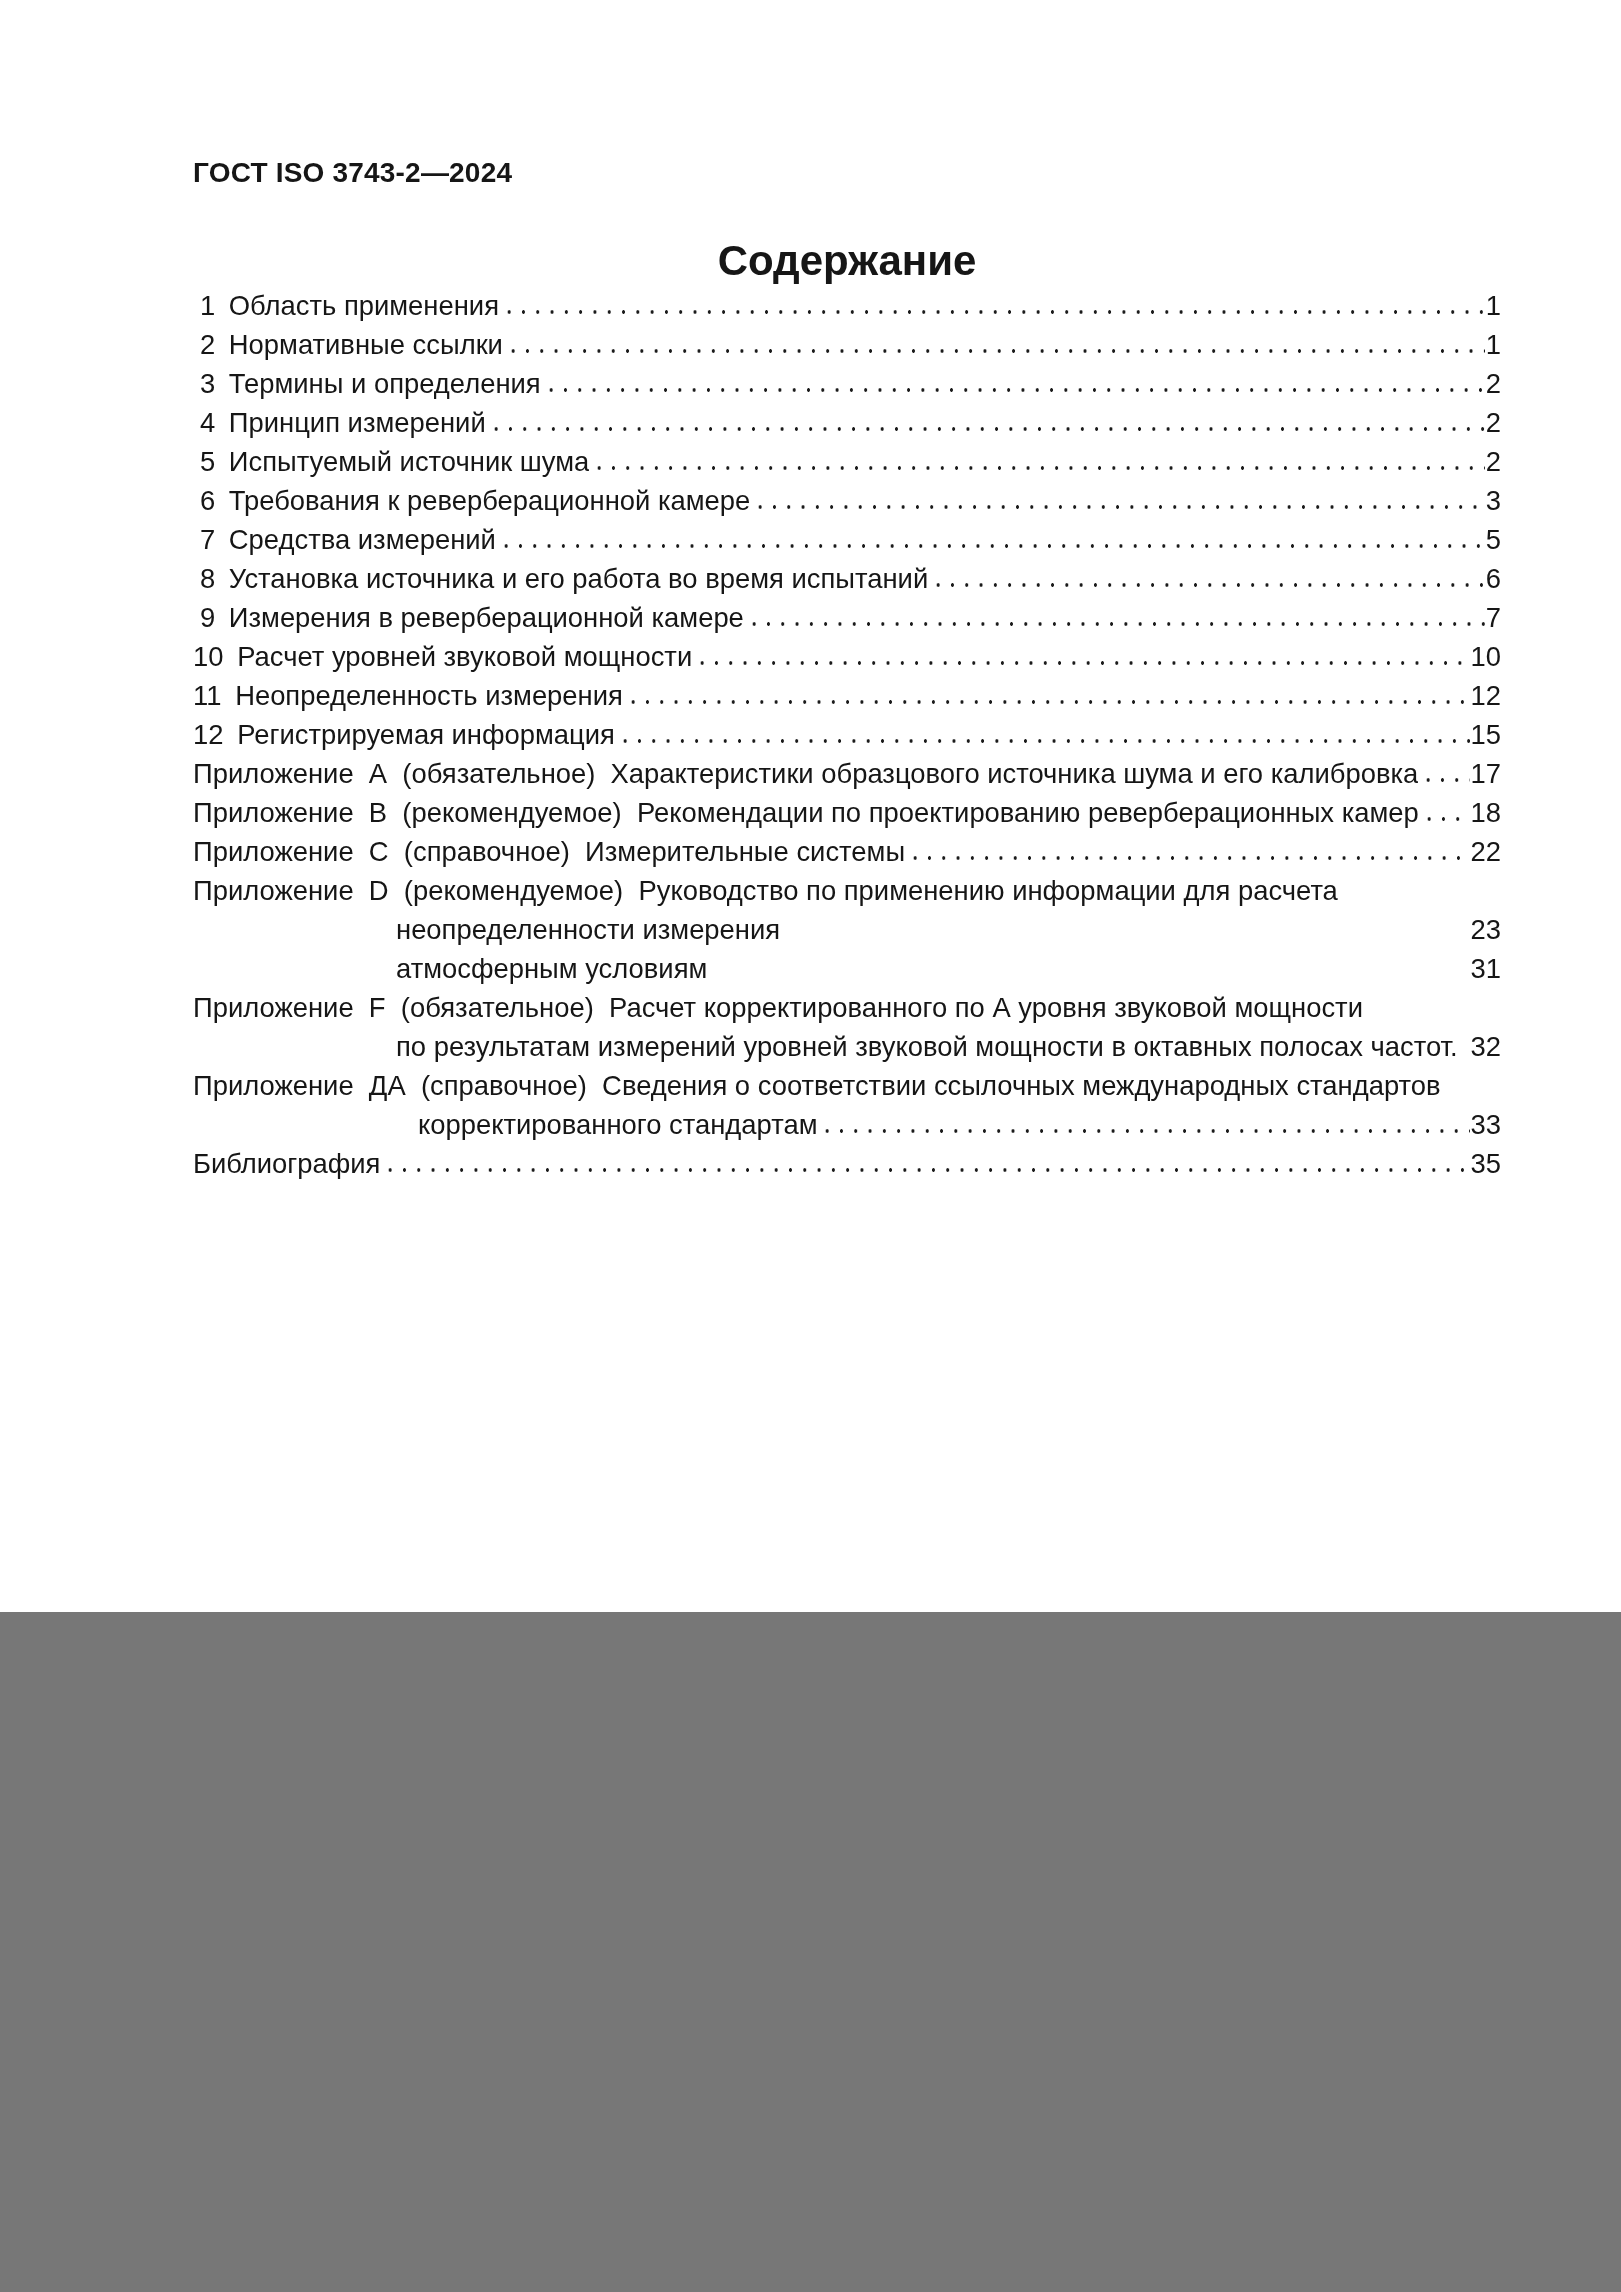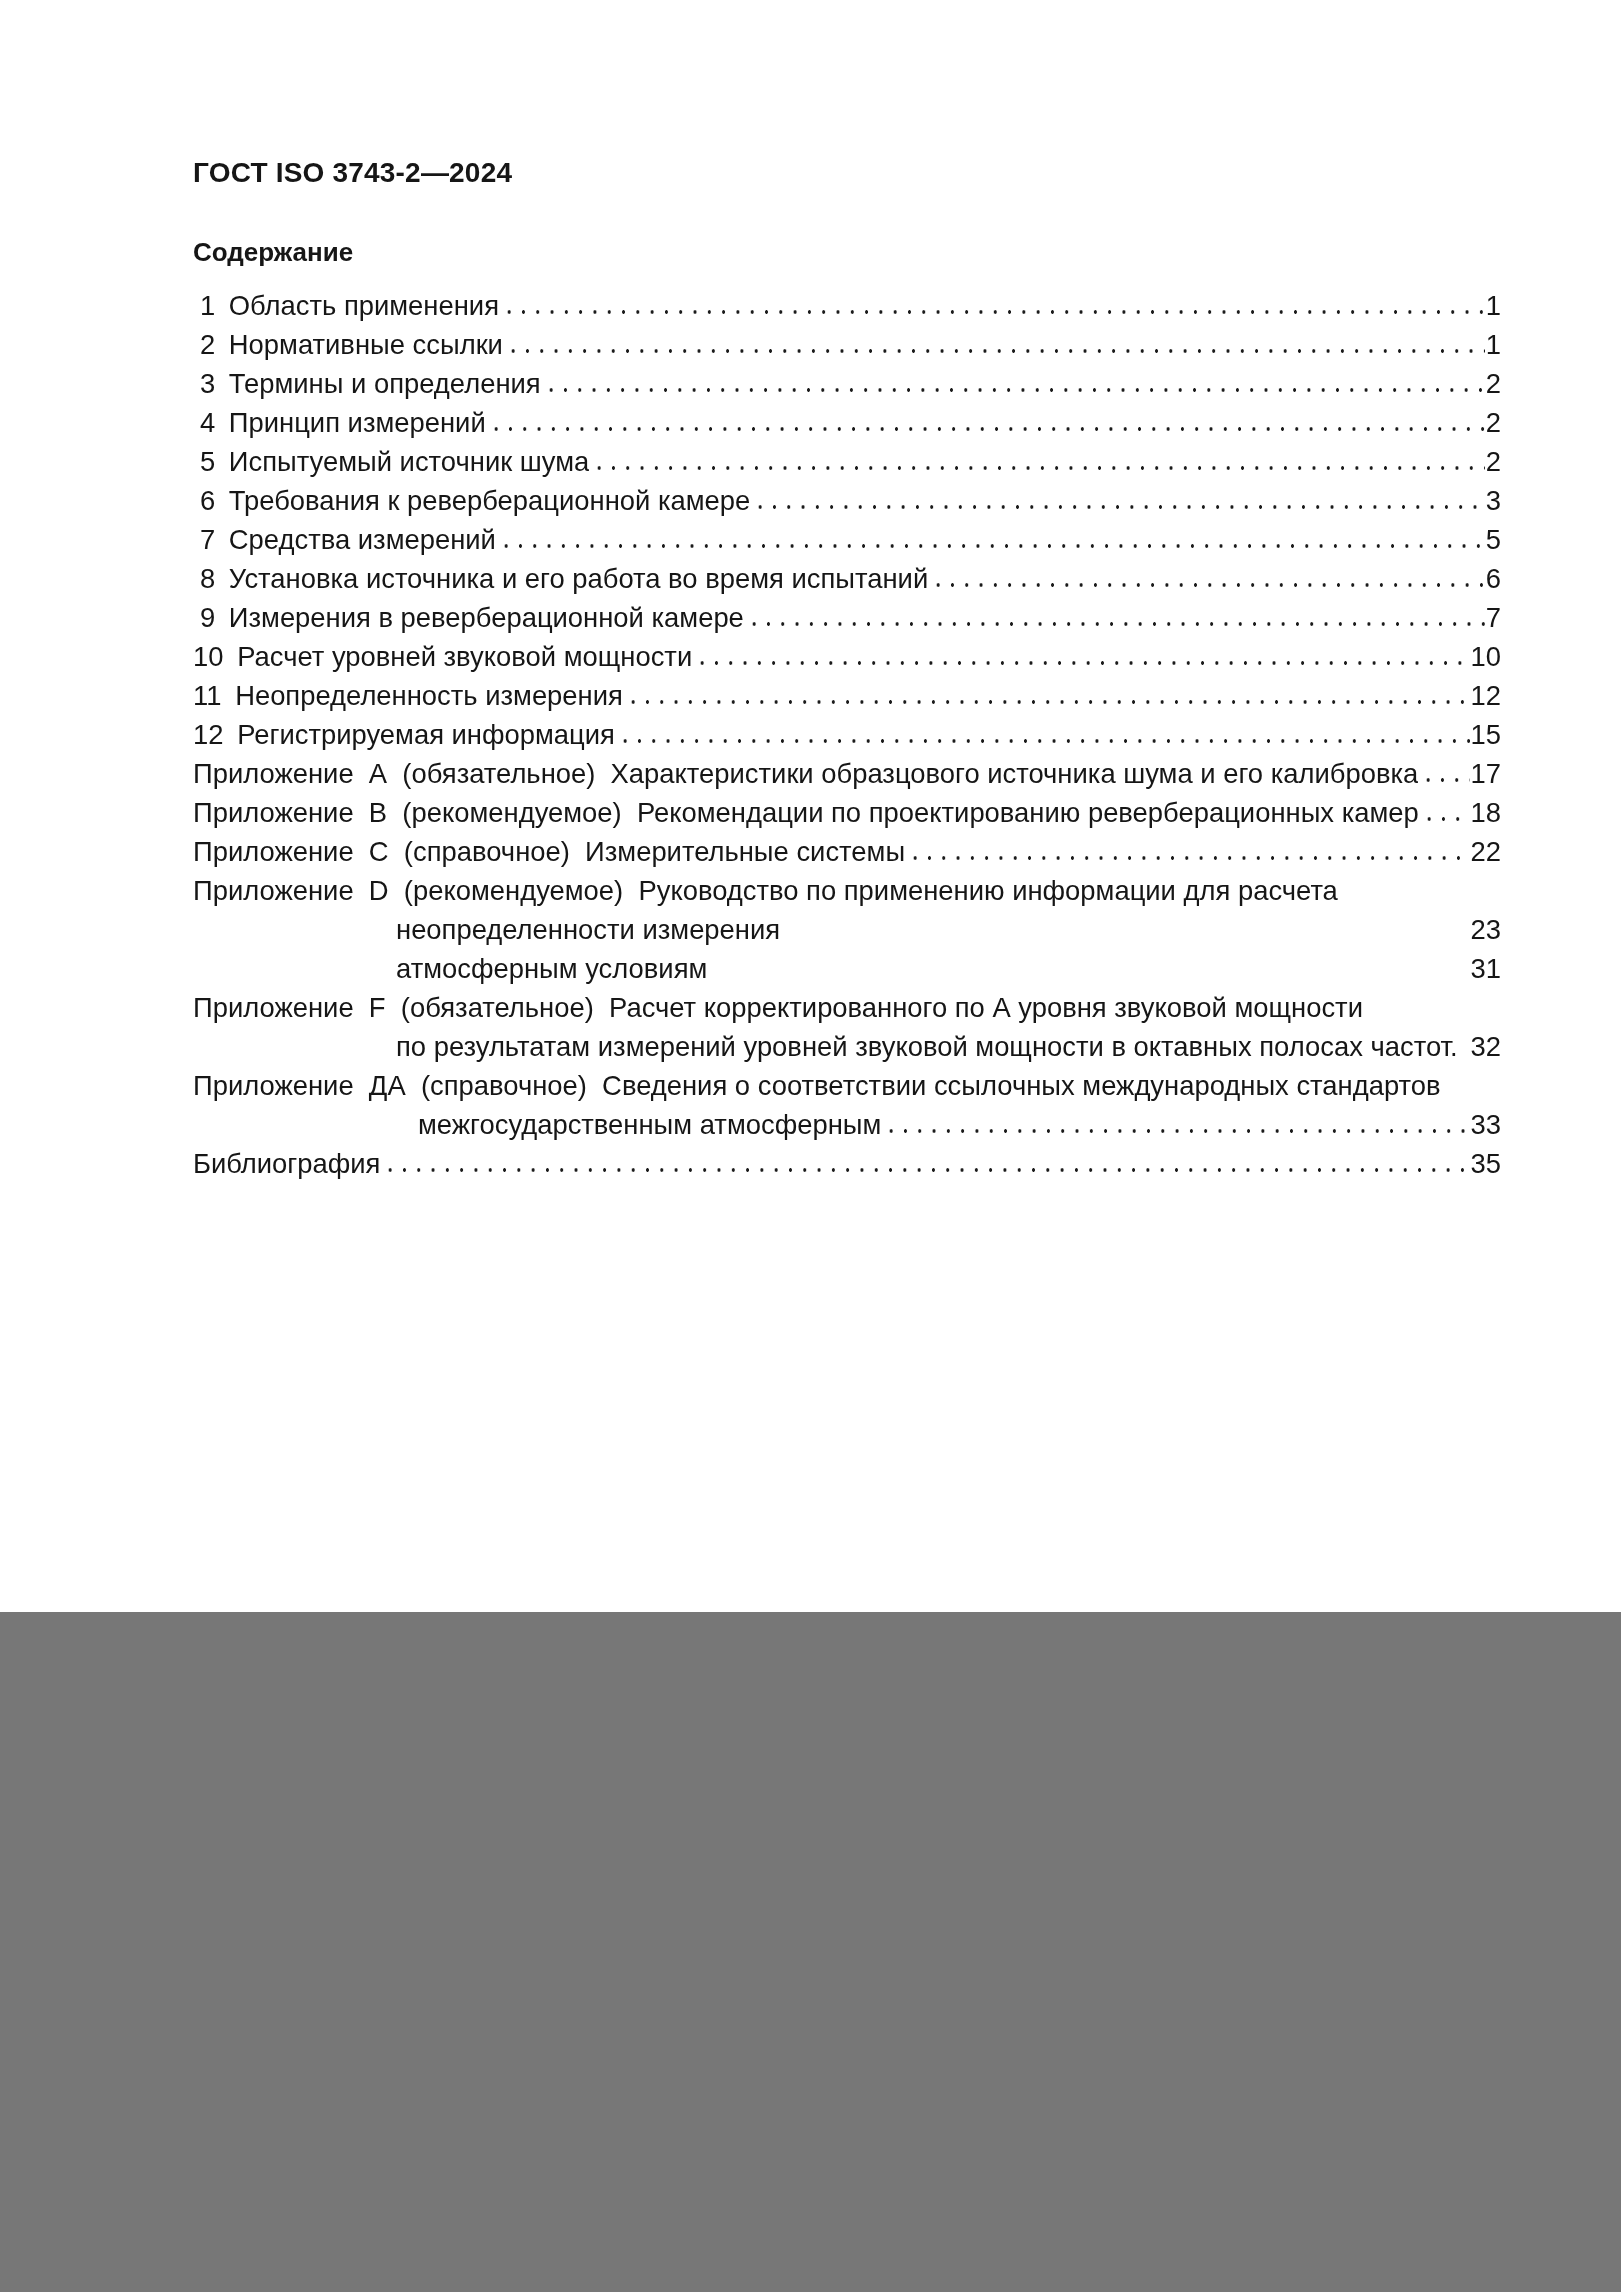--- a/index.html
+++ b/index.html
@@ -17,22 +17,22 @@
     left:193px;top:0;
     width:1308px;height:2293px;
   }
   .doc-code{
     position:absolute;left:0;top:157px;
     font-size:28px;font-weight:bold;letter-spacing:0.2px;
     white-space:pre;
   }
   .toc-title{
     position:absolute;left:0;top:237px;width:100%;
-    text-align:left;
-    font-size:26px;font-weight:bold;
+    text-align:center;
+    font-size:42px;font-weight:bold;
   }
   .toc-list{
     position:absolute;left:0;top:286px;width:100%;
   }
   .row{
     display:flex;
     align-items:stretch;
     height:39px;line-height:39px;
     font-size:27.4px;
     white-space:nowrap;
@@ -179,21 +179,21 @@
       <div class="row cont ind-a">
         <span class="label">по результатам измерений уровней звуковой мощности в октавных полосах частот.</span>
         <span class="dots"></span>
         <span class="pagenum">32</span>
       </div>
 
       <div class="row">
         <span class="label">Приложение  ДА  (справочное)  Сведения о соответствии ссылочных международных стандартов</span>
       </div>
       <div class="row cont ind-b">
-        <span class="label">межгосударственным атмосферным</span>
+        <span class="label">корректированного стандартам</span>
         <span class="dots"></span>
         <span class="pagenum">33</span>
       </div>
 
       <div class="row">
         <span class="label">Библиография</span>
         <span class="dots"></span>
         <span class="pagenum">35</span>
       </div>
 

